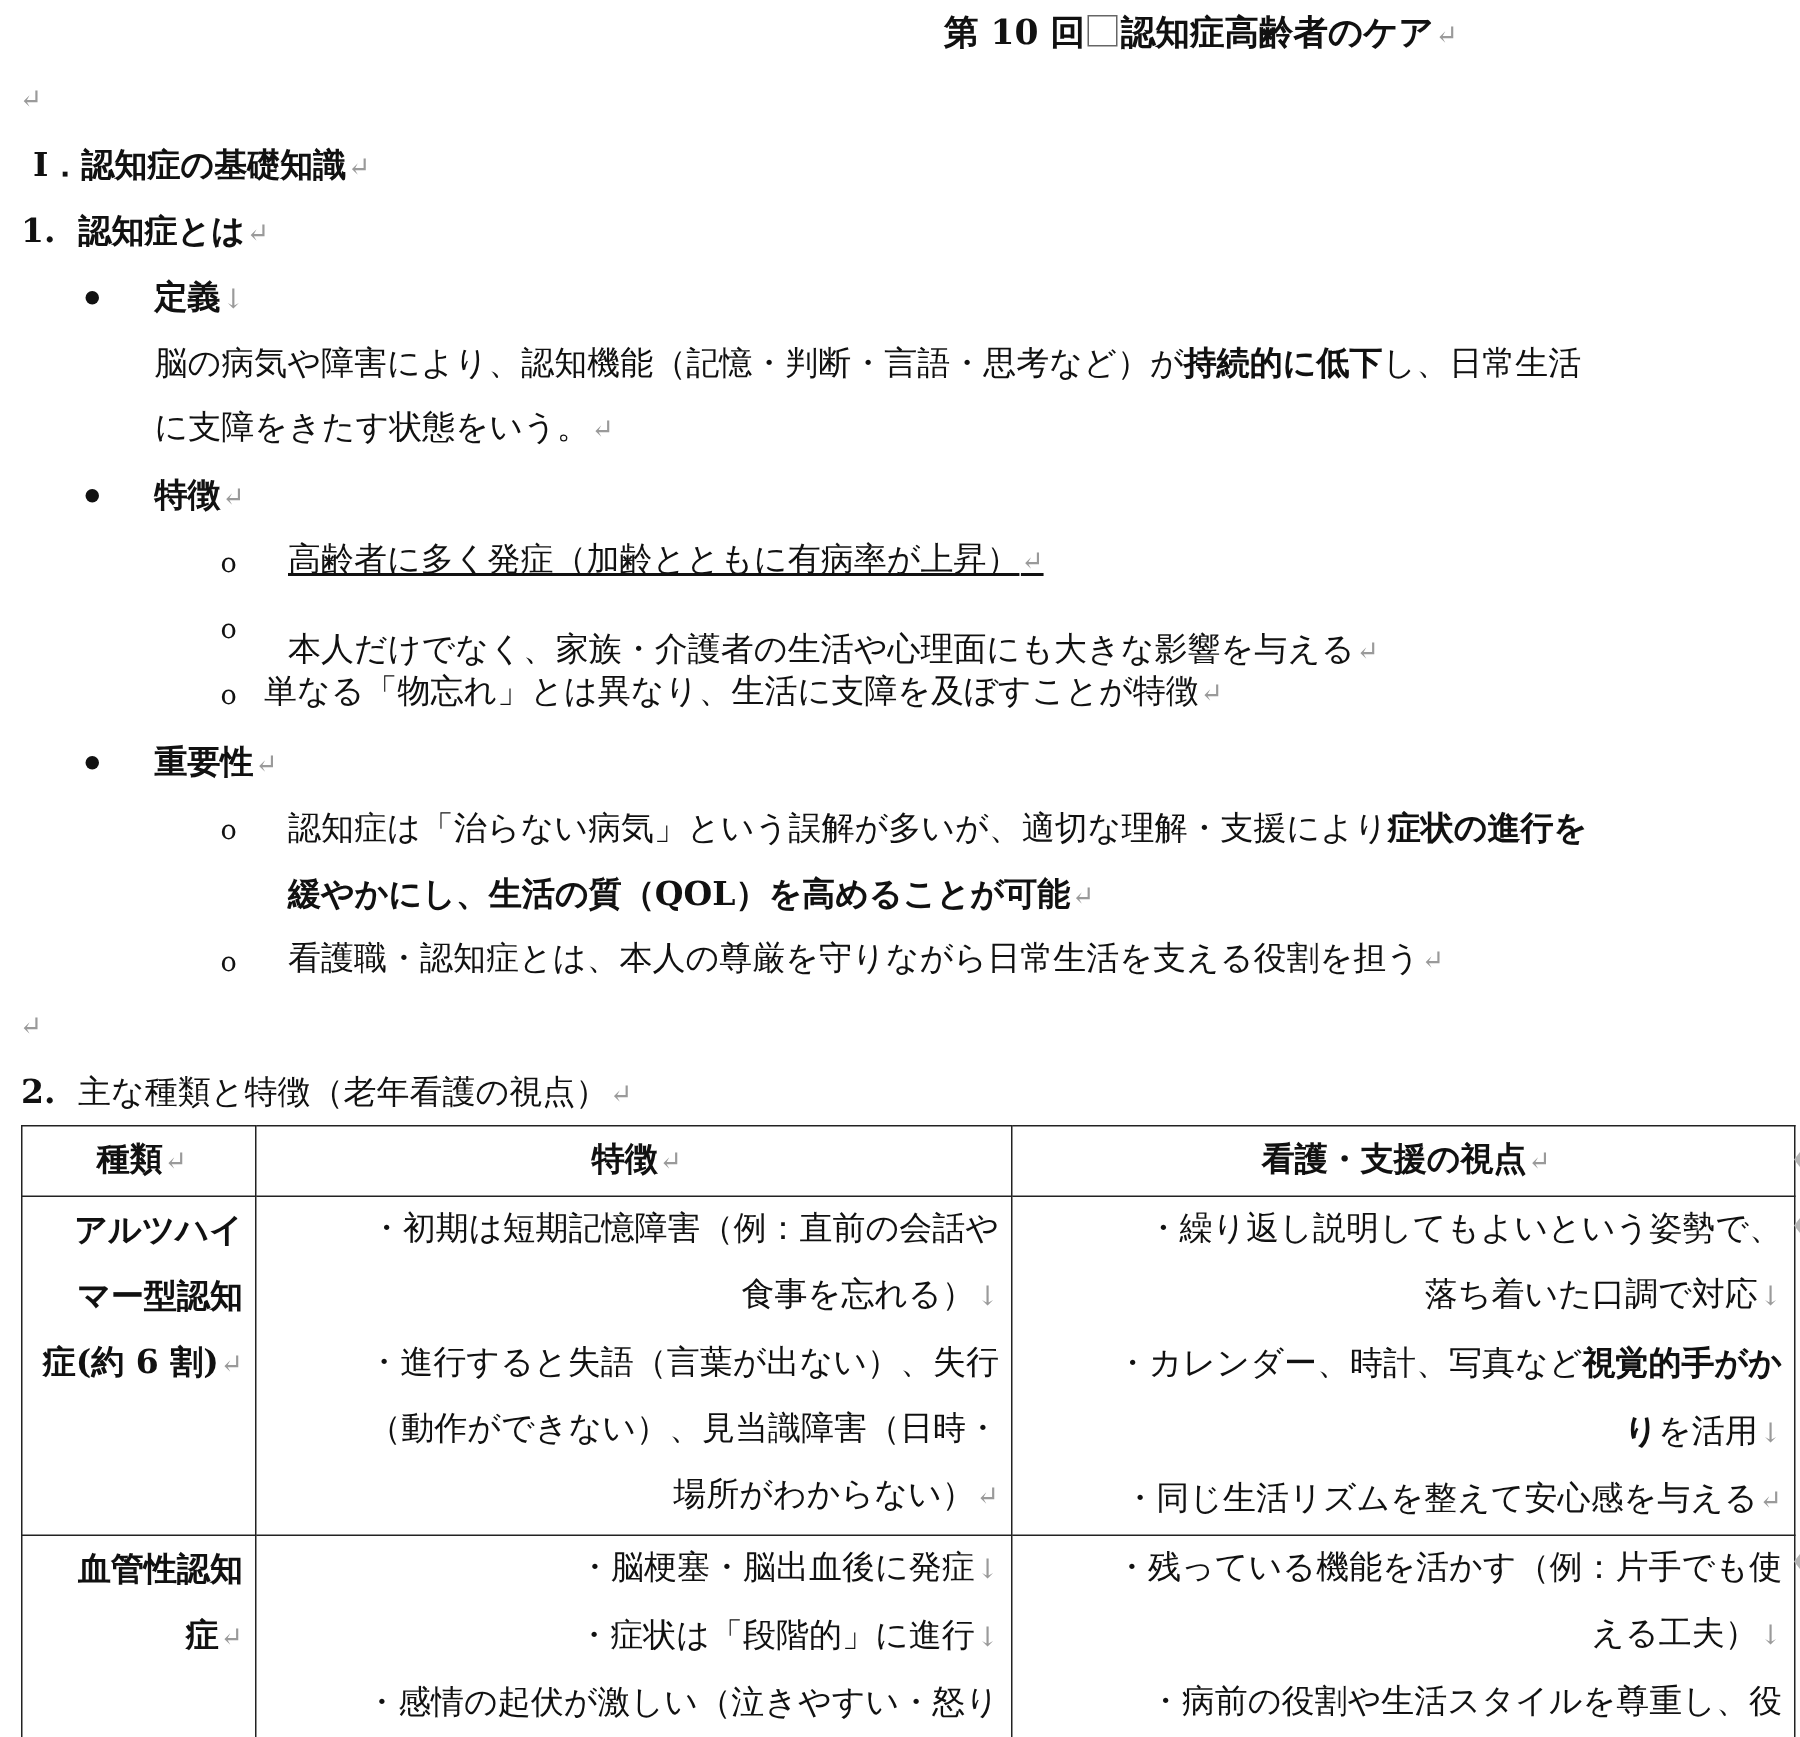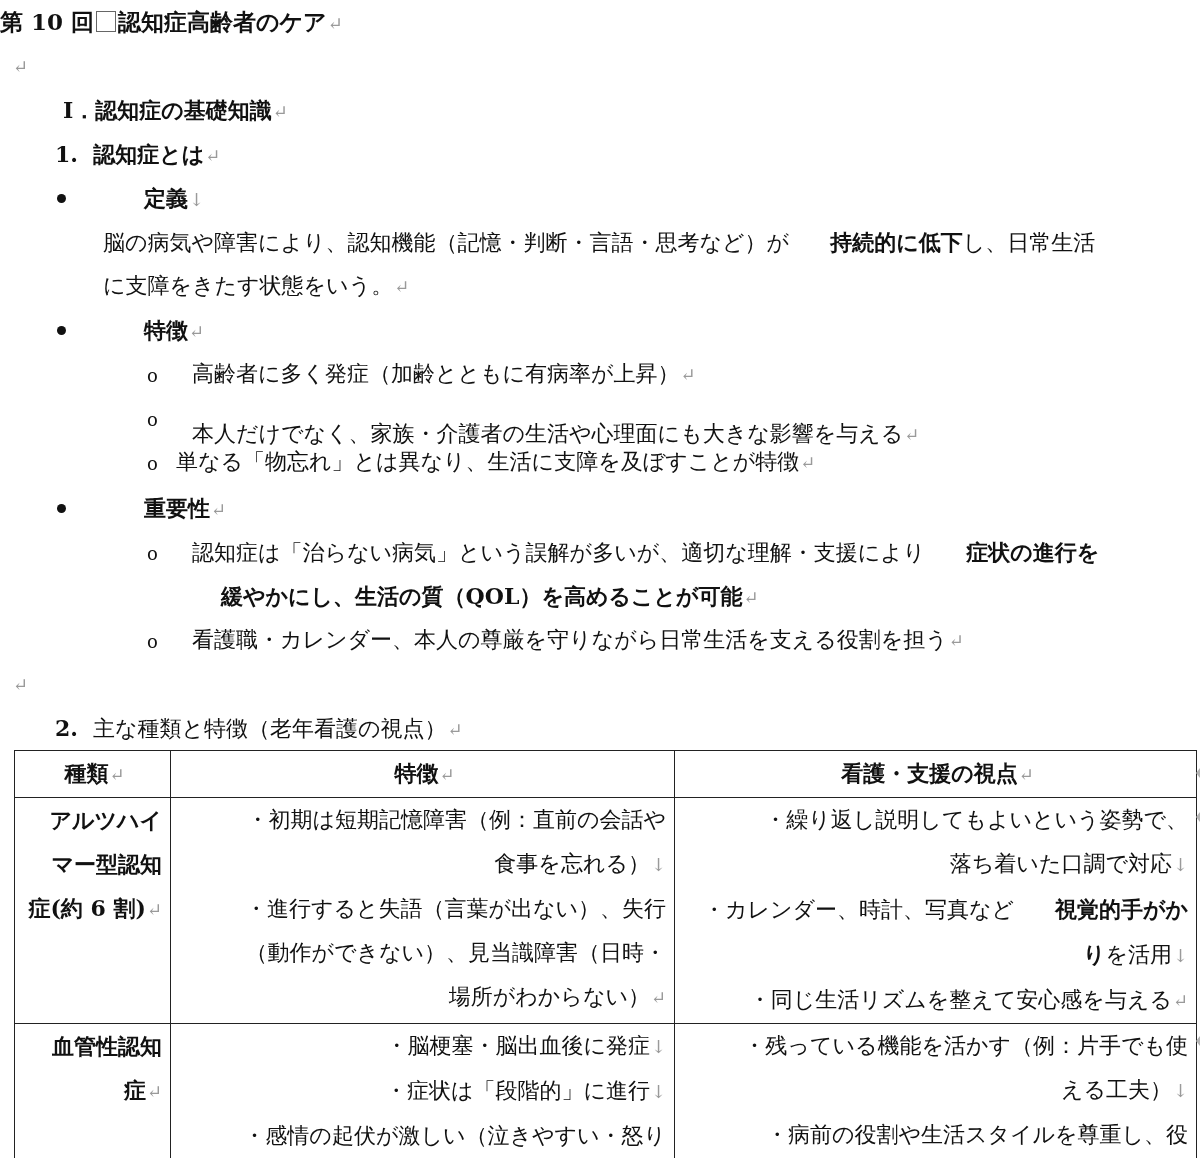--- a/index.html
+++ b/index.html
@@ -25,33 +25,33 @@
     .line {
       position: absolute;
       white-space: nowrap;
       line-height: 44px;
       height: 44px;
     }
     .title {
       left: 0;
       width: 972px;
       top: 0;
-      text-align: left;
+      text-align: right;
       font-weight: bold;
       font-size: 23px;
     }
     .title .box {
       display: inline-block;
       width: 18px;
       height: 19px;
       border: 1px solid #666;
       vertical-align: -2px;
       margin: 0 2px;
     }
-    .bold { font-weight: bold; margin-left: 41px; }
+    .bold { font-weight: bold; }
     .bullet-dot {
       position: absolute;
       left: 57px;
       width: 9px;
       height: 9px;
       border-radius: 50%;
       background: #111;
     }
     .bullet-circle {
       position: absolute;
@@ -124,47 +124,47 @@
 <div class="line" style="left:103px; top:264px;">
   <span>に支障をきたす状態をいう。</span><span class="mark">↵</span>
 </div>
 
 <div class="bullet-dot" style="top:326px;"></div>
 <div class="line bold" style="left:103px; top:308px;">
   <span>特徴</span><span class="mark">↵</span>
 </div>
 
 <span class="bullet-circle" style="top:354px;">o</span>
-<div class="line" style="left:192px; top:352px;">
+<div class="line" style="left:192px; top:352px;text-decoration:underline;">
   <span>高齢者に多く発症（加齢とともに有病率が上昇）</span><span class="mark">↵</span>
 </div>
 <span class="bullet-circle" style="top:398px;">o</span>
 <div class="line" style="left:192px; top:412px;">
   <span>本人だけでなく、家族・介護者の生活や心理面にも大きな影響を与える</span><span class="mark">↵</span>
 </div>
 <span class="bullet-circle" style="top:442px;">o</span>
 <div class="line" style="left:176px; top:440px;">
   <span>単なる「物忘れ」とは異なり、生活に支障を及ぼすことが特徴</span><span class="mark">↵</span>
 </div>
 
 <div class="bullet-dot" style="top:504px;"></div>
 <div class="line bold" style="left:103px; top:486px;">
   <span>重要性</span><span class="mark">↵</span>
 </div>
 
 <span class="bullet-circle" style="top:532px;">o</span>
 <div class="line" style="left:192px; top:530px;">
   <span>認知症は「治らない病気」という誤解が多いが、適切な理解・支援により</span><span class="bold">症状の進行を</span>
 </div>
-<div class="line bold" style="left:180px; top:574px;">
+<div class="line bold" style="left:192px; top:574px;">
   <span>緩やかにし、生活の質（QOL）を高めることが可能</span><span class="mark">↵</span>
 </div>
 <span class="bullet-circle" style="top:620px;">o</span>
 <div class="line" style="left:192px; top:618px;">
-  <span>看護職・カレンダー、本人の尊厳を守りながら日常生活を支える役割を担う</span><span class="mark">↵</span>
+  <span>看護職・認知症とは、本人の尊厳を守りながら日常生活を支える役割を担う</span><span class="mark">↵</span>
 </div>
 
 <div class="line" style="left:12px; top:662px;">
   <span class="mark">↵</span>
 </div>
 
 <div class="line" style="left:14px; top:706px;">
   <span class="bold">2.</span>
   <span style="margin-left:8px; font-weight:400;">主な種類と特徴（老年看護の視点）</span><span class="mark">↵</span>
 </div>

